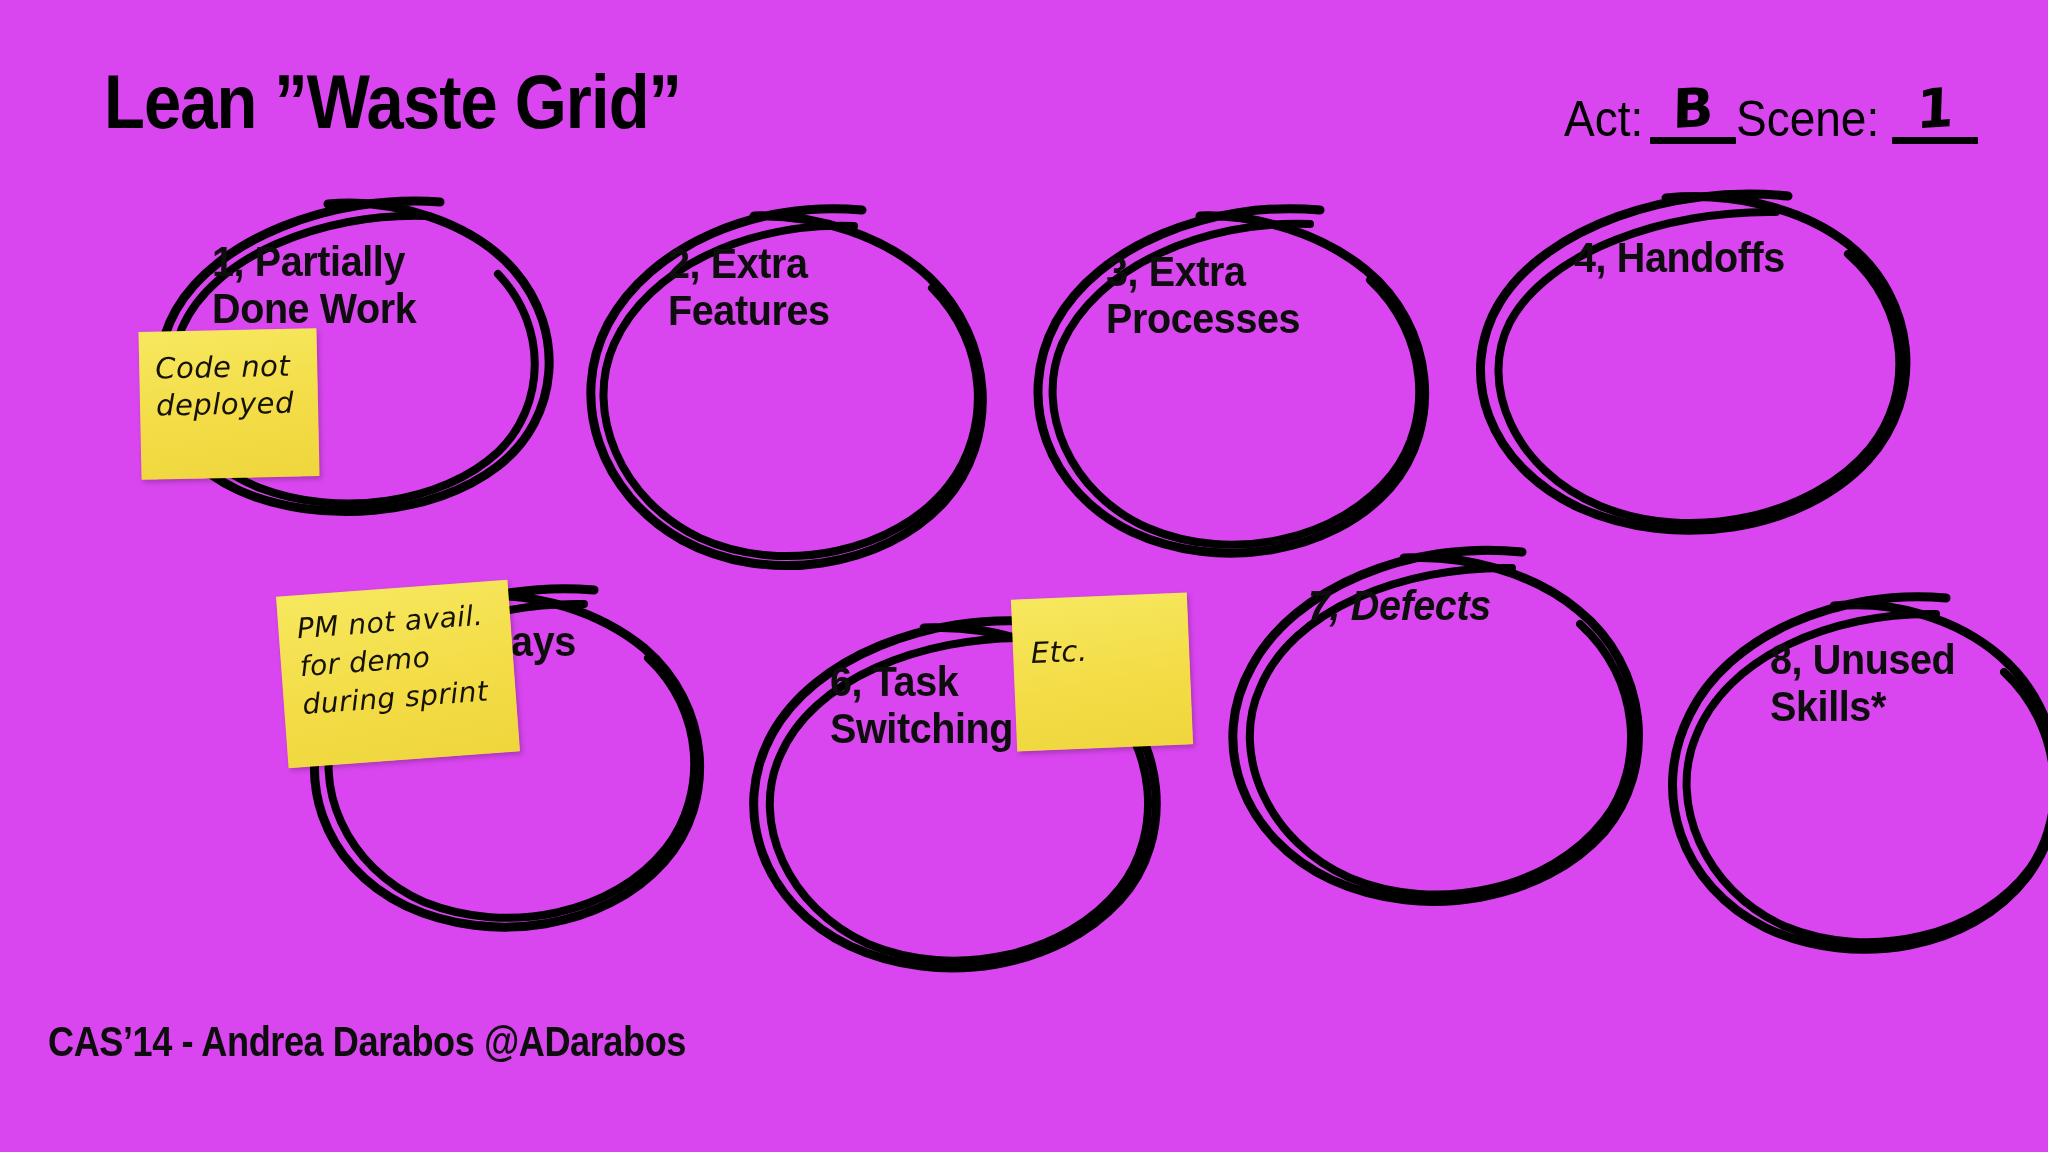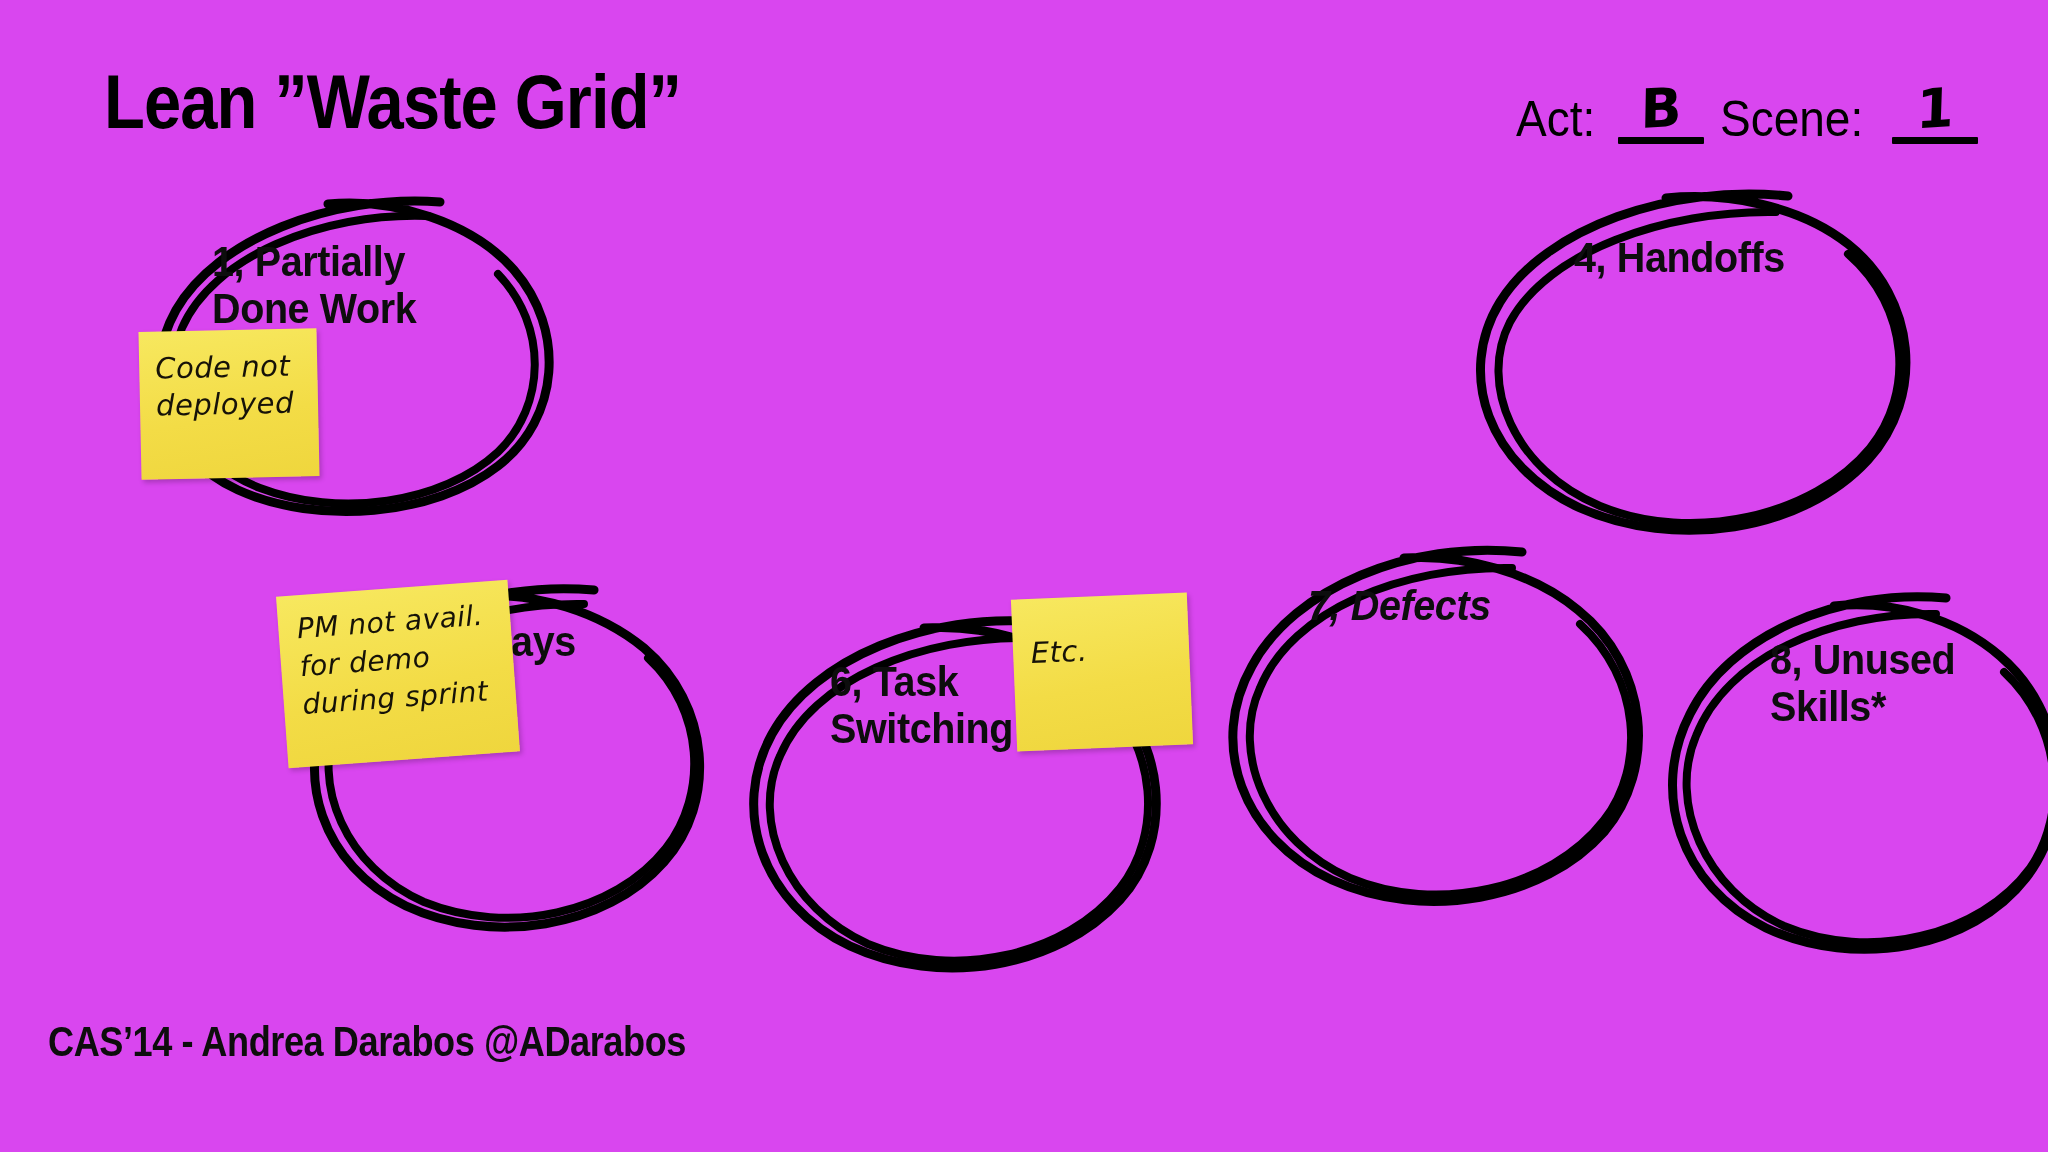--- a/index.html
+++ b/index.html
@@ -33,21 +33,20 @@
     line-height: 1.05;
   }
 
   
   #actscene {
     position: absolute;
     right: 104px;
     top: 78px;
     display: flex;
     align-items: flex-end;
-    gap: 16px;
     white-space: nowrap;
   }
   .as-label {
     font-size: 50px;
     font-weight: normal;
     color: #000;
     line-height: 1;
     transform: scaleX(0.92);
     transform-origin: left bottom;
   }
@@ -177,21 +176,37 @@
 
   <div class="node" style="left:142px; top:188px; width:420px; height:330px;">
     <svg width="420" height="330" viewBox="0 0 420 330" fill="none">
       <path d="M298 14 C188 6 74 52 34 122 C-4 190 22 268 96 302 C176 338 292 328 356 278 C418 230 424 142 372 82 C330 34 252 10 186 16" stroke="#000" stroke-width="9" stroke-linecap="round" fill="none"></path>
       <path d="M286 28 C178 24 70 70 40 140 C14 202 46 272 118 300 C196 330 300 316 356 264 C404 218 406 138 356 86" stroke="#000" stroke-width="8" stroke-linecap="round" fill="none"></path>
     </svg>
     <div class="node-label" style="left:70px; top:50px;">1, Partially
 Done Work</div>
   </div>
 
-
+  <div class="node" style="left:578px; top:200px; width:420px; height:380px;">
+    <svg width="420" height="380" viewBox="0 0 420 380" fill="none">
+      <path d="M284 10 C178 0 72 46 30 124 C-10 200 22 294 104 340 C188 386 306 368 366 302 C422 240 416 140 352 78 C308 36 238 14 176 16" stroke="#000" stroke-width="9" stroke-linecap="round" fill="none"></path>
+      <path d="M276 26 C170 22 70 68 36 144 C6 212 42 300 122 338 C206 376 318 352 370 286 C414 230 410 144 354 88" stroke="#000" stroke-width="8" stroke-linecap="round" fill="none"></path>
+    </svg>
+    <div class="node-label" style="left:90px; top:40px;">2, Extra
+Features</div>
+  </div>
+
+  <div class="node" style="left:1020px; top:198px; width:420px; height:370px;">
+    <svg width="420" height="370" viewBox="0 0 420 370" fill="none">
+      <path d="M300 12 C190 2 78 48 36 124 C-6 202 28 294 112 334 C198 374 312 356 370 290 C424 228 414 128 346 72 C302 36 238 16 180 18" stroke="#000" stroke-width="9" stroke-linecap="round" fill="none"></path>
+      <path d="M290 26 C182 22 76 70 42 146 C14 212 50 296 128 330 C212 366 320 342 372 276 C414 222 408 136 350 82" stroke="#000" stroke-width="8" stroke-linecap="round" fill="none"></path>
+    </svg>
+    <div class="node-label" style="left:86px; top:50px;">3, Extra
+Processes</div>
+  </div>
 
   <div class="node" style="left:1470px; top:186px; width:460px; height:360px;">
     <svg width="460" height="360" viewBox="0 0 460 360" fill="none">
       <path d="M318 10 C200 -2 76 42 30 116 C-14 188 18 280 110 322 C204 364 332 346 398 274 C456 210 446 112 378 58 C330 20 258 6 196 12" stroke="#000" stroke-width="9" stroke-linecap="round" fill="none"></path>
       <path d="M306 26 C194 24 78 66 40 136 C8 198 44 284 130 320 C222 358 344 330 400 262 C444 208 440 122 378 68" stroke="#000" stroke-width="8" stroke-linecap="round" fill="none"></path>
     </svg>
     <div class="node-label" style="left:104px; top:48px;">4, Handoffs</div>
   </div>
 
   <div class="node" style="left:300px; top:578px; width:420px; height:350px;">

